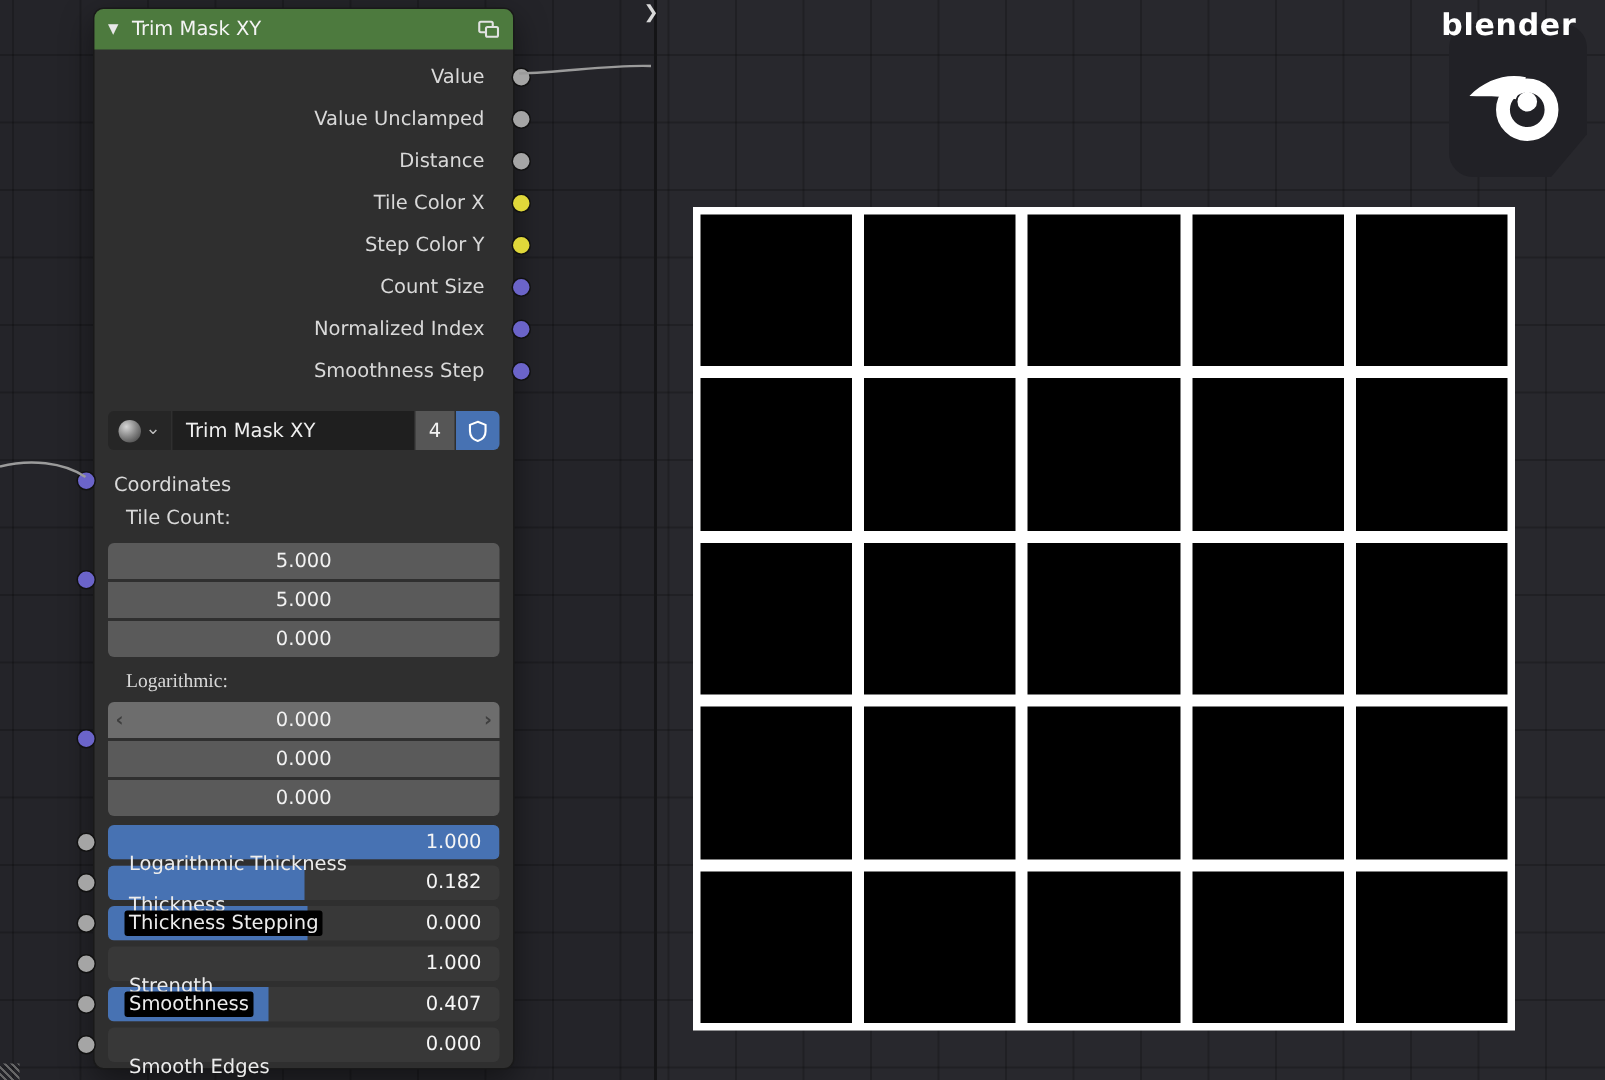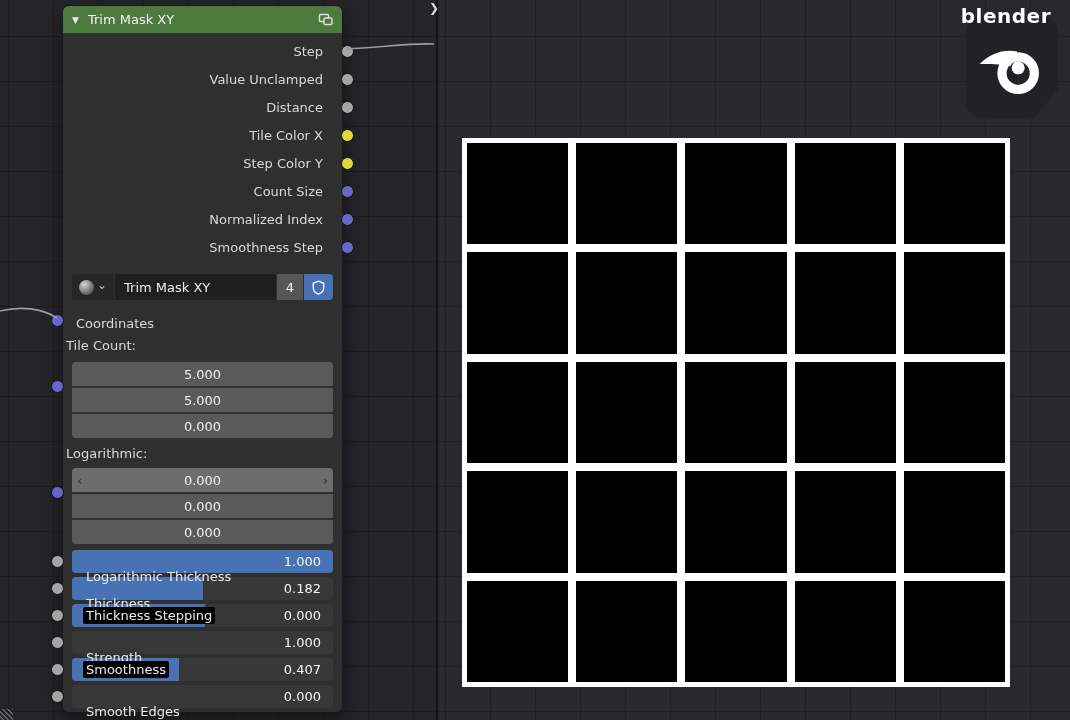--- a/index.html
+++ b/index.html
@@ -36,23 +36,23 @@
              display:flex;align-items:center;justify-content:center;gap:3px;}
   .sphere-icon{width:15px;height:15px;border-radius:50%;
                background:radial-gradient(circle at 35% 30%,#d6d6d6,#8a8a8a 45%,#3c3c3c 95%);}
   .gs-chev{color:#bdbdbd;font-size:12px;line-height:8px;margin-top:-5px;}
   .gs-name{flex:1;background:#1f1f1f;display:flex;align-items:center;padding-left:9px;color:#efefef;}
   .gs-count{width:26px;background:#565656;display:flex;align-items:center;justify-content:center;color:#f2f2f2;}
   .gs-fake{width:29px;border-radius:0 4px 4px 0;display:flex;align-items:center;justify-content:center;}
 
   .coord-row{position:relative;margin-top:9px;height:22px;display:flex;
              align-items:flex-end;padding-left:13px;color:#d9d9d9;}
-  .field-label{height:18px;padding-left:3px;color:#d9d9d9;}
+  .field-label{height:18px;padding-left:21px;color:#d9d9d9;}
   .lbl-tc{margin-top:7px;}
-  .lbl-log{margin-top:8px;}
+  .lbl-log{margin-top:8px;font-family:Liberation Serif, serif;}
 
   .stack{position:relative;margin:6px 9px 0;display:flex;flex-direction:column;gap:2px;}
   .stack-log{margin-top:4px;}
   .vfield{height:24px;background:#5a5a5a;display:flex;align-items:center;
           justify-content:center;color:#f2f2f2;position:relative;}
   .stack .vfield:first-of-type{border-radius:4px 4px 0 0;}
   .stack .vfield:last-of-type{border-radius:0 0 4px 4px;}
   .vfield.hovered{background:#6d6d6d;}
   .arrow{position:absolute;top:0;bottom:0;display:flex;align-items:center;
          color:#3e3e3e;font-size:13px;font-weight:bold;}
@@ -143,21 +143,21 @@
       <span class="header-icon">
         <svg width="15" height="13" viewBox="0 0 15 13">
           <rect x="1.5" y="1.5" width="9" height="7" rx="1" fill="none" stroke="#e2e2e2" stroke-width="1.4"></rect>
           <rect x="6" y="5" width="8" height="6.5" rx="1" fill="#4d7a3e" stroke="#e2e2e2" stroke-width="1.4"></rect>
         </svg>
       </span>
     </div>
 
     <div class="outputs">
       <div class="out-row">
-        <span>Step</span>
+        <span>Value</span>
         <span class="socket sock-r" style="background-color: rgb(165, 165, 165);"></span>
       </div>
       <div class="out-row">
         <span>Value Unclamped</span>
         <span class="socket sock-r" style="background-color: rgb(165, 165, 165);"></span>
       </div>
       <div class="out-row">
         <span>Distance</span>
         <span class="socket sock-r" style="background-color: rgb(165, 165, 165);"></span>
       </div>

